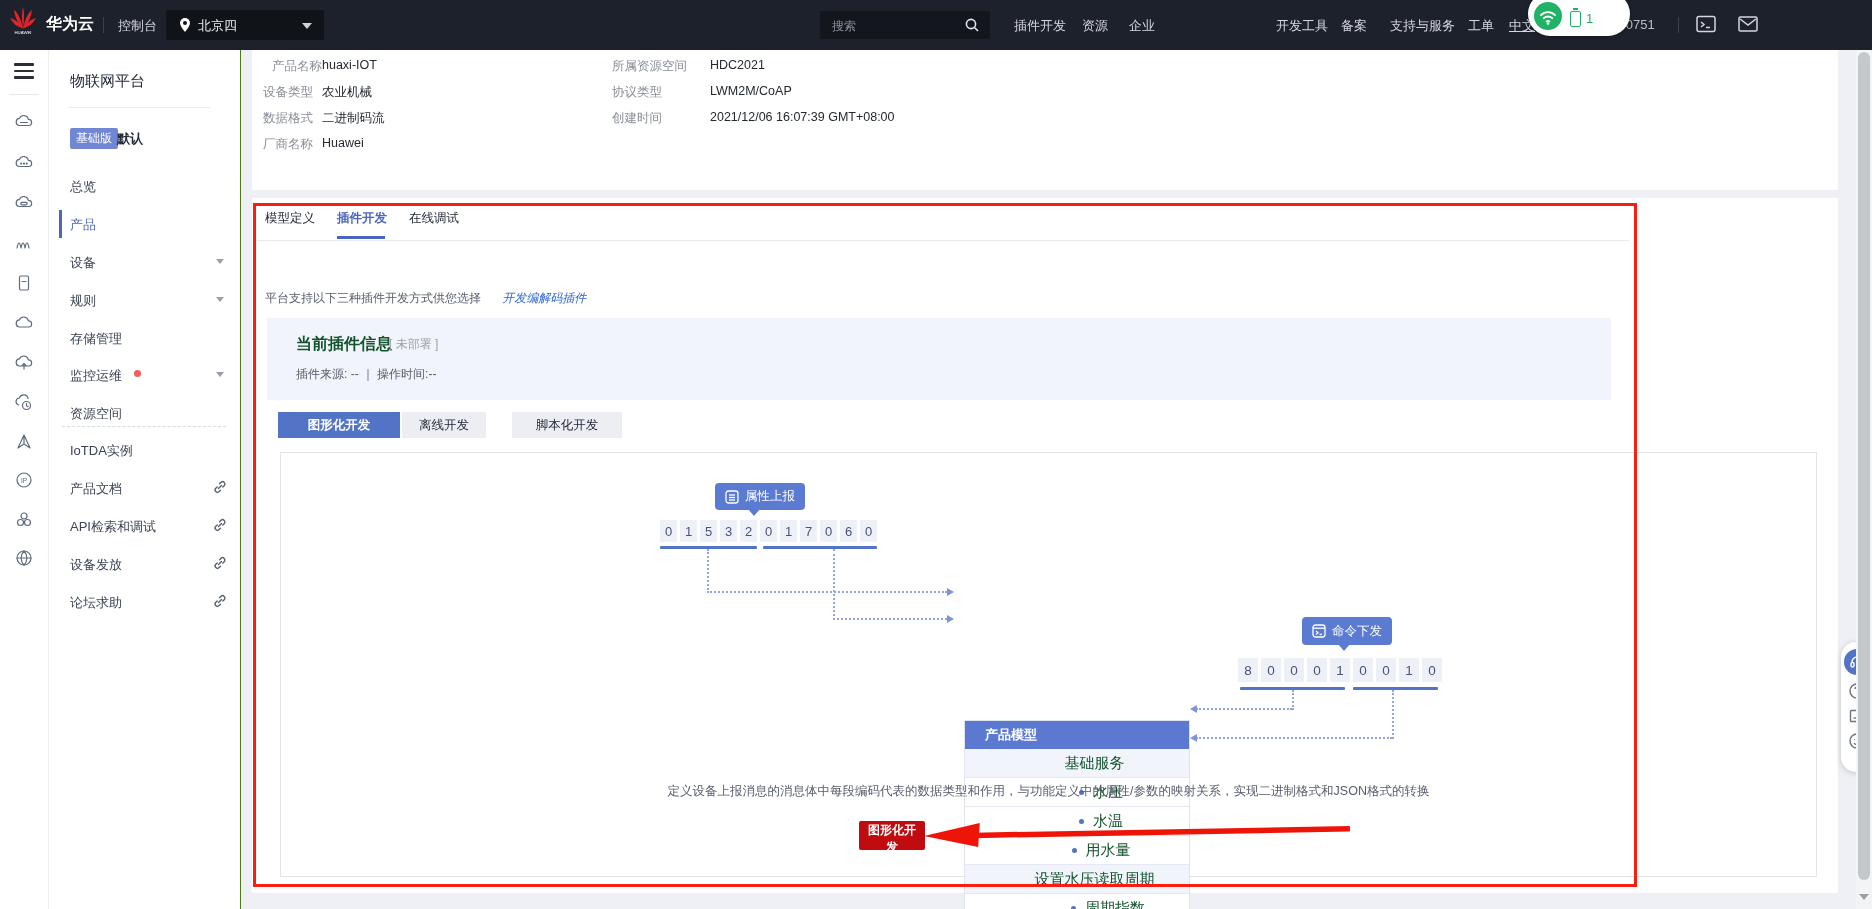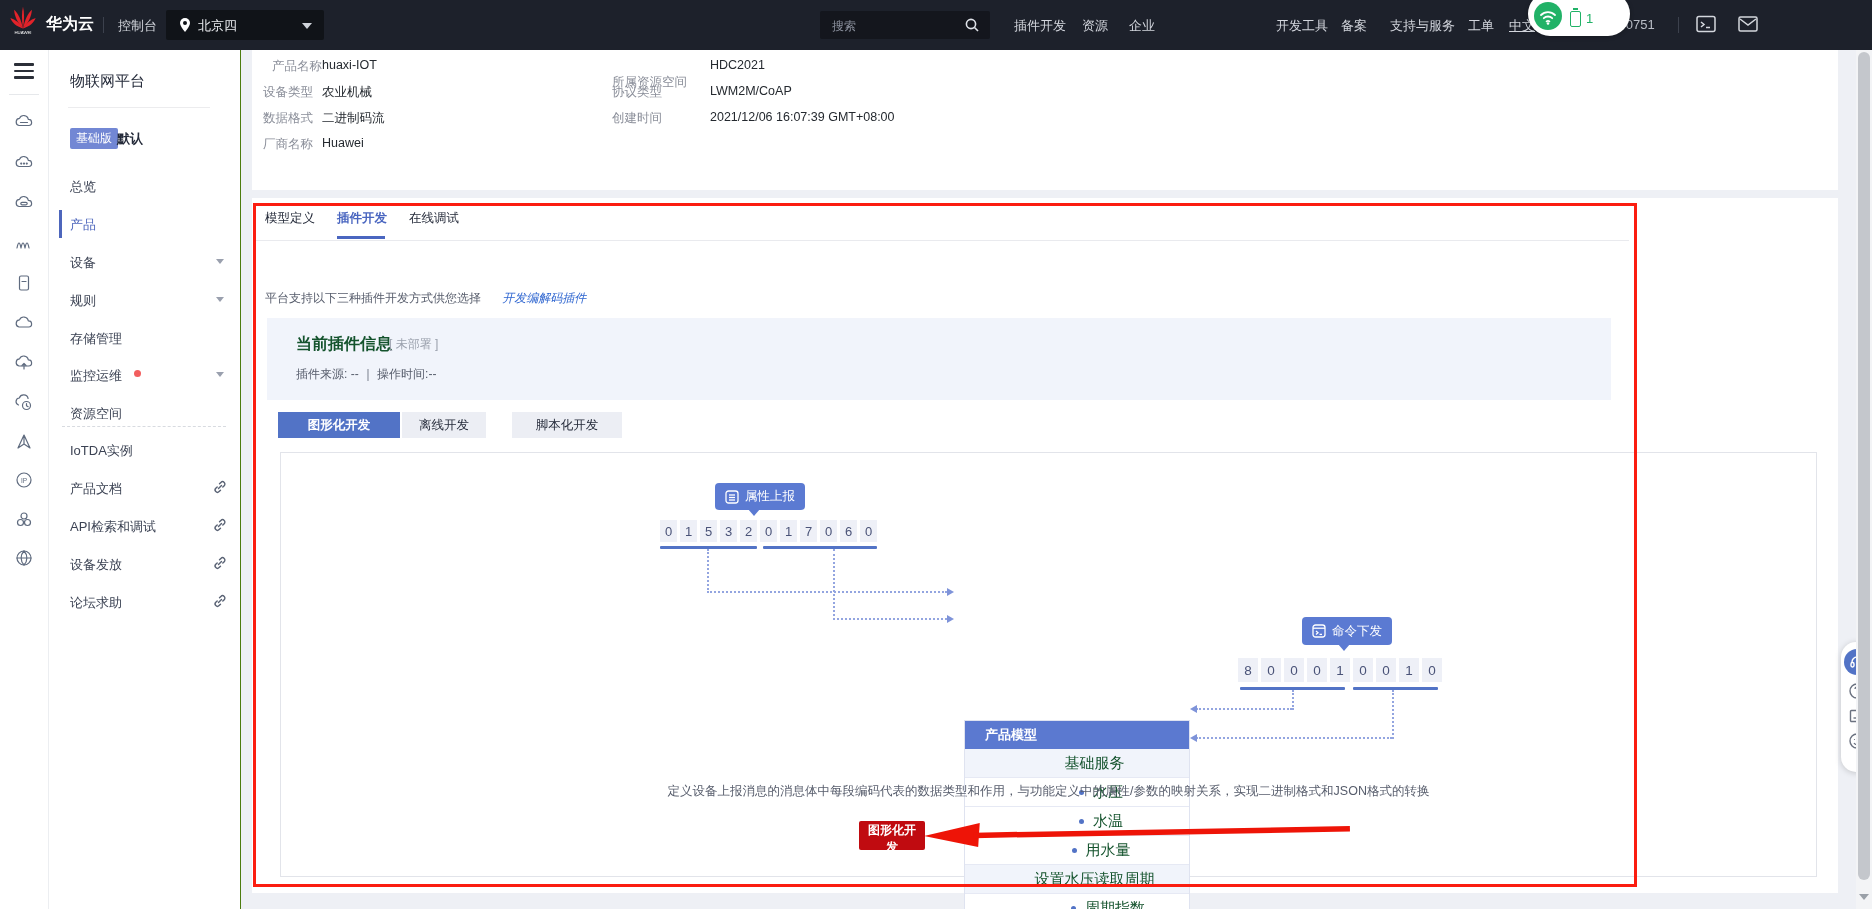--- a/index.html
+++ b/index.html
@@ -327,21 +327,21 @@
           <path d="M6.5 9.5 9.5 6.5"></path>
           <path d="M7.5 4.8l1.4-1.4a2.3 2.3 0 0 1 3.3 3.3L10.8 8.1"></path>
           <path d="M8.5 11.2l-1.4 1.4a2.3 2.3 0 0 1-3.3-3.3l1.4-1.4"></path>
         </svg></span>
     </div>
 </div>
 
 <div class="card" style="left:252px;top:50px;width:1586px;height:140px;">
   <span class="pi-label" style="left:11px;top:8px;margin-left:9px;">产品名称</span>
   <span class="pi-value" style="left:70px;top:8px;">huaxi-IOT</span>
-  <span class="pi-label" style="left:360px;top:24px;">所属资源空间</span>
+  <span class="pi-label" style="left:360px;top:8px;">所属资源空间</span>
   <span class="pi-value" style="left:458px;top:8px;">HDC2021</span>
 
   <span class="pi-label" style="left:11px;top:34px;">设备类型</span>
   <span class="pi-value" style="left:70px;top:34px;">农业机械</span>
   <span class="pi-label" style="left:360px;top:34px;">协议类型</span>
   <span class="pi-value" style="left:458px;top:34px;">LWM2M/CoAP</span>
 
   <span class="pi-label" style="left:11px;top:60px;">数据格式</span>
   <span class="pi-value" style="left:70px;top:60px;">二进制码流</span>
   <span class="pi-label" style="left:360px;top:60px;">创建时间</span>

